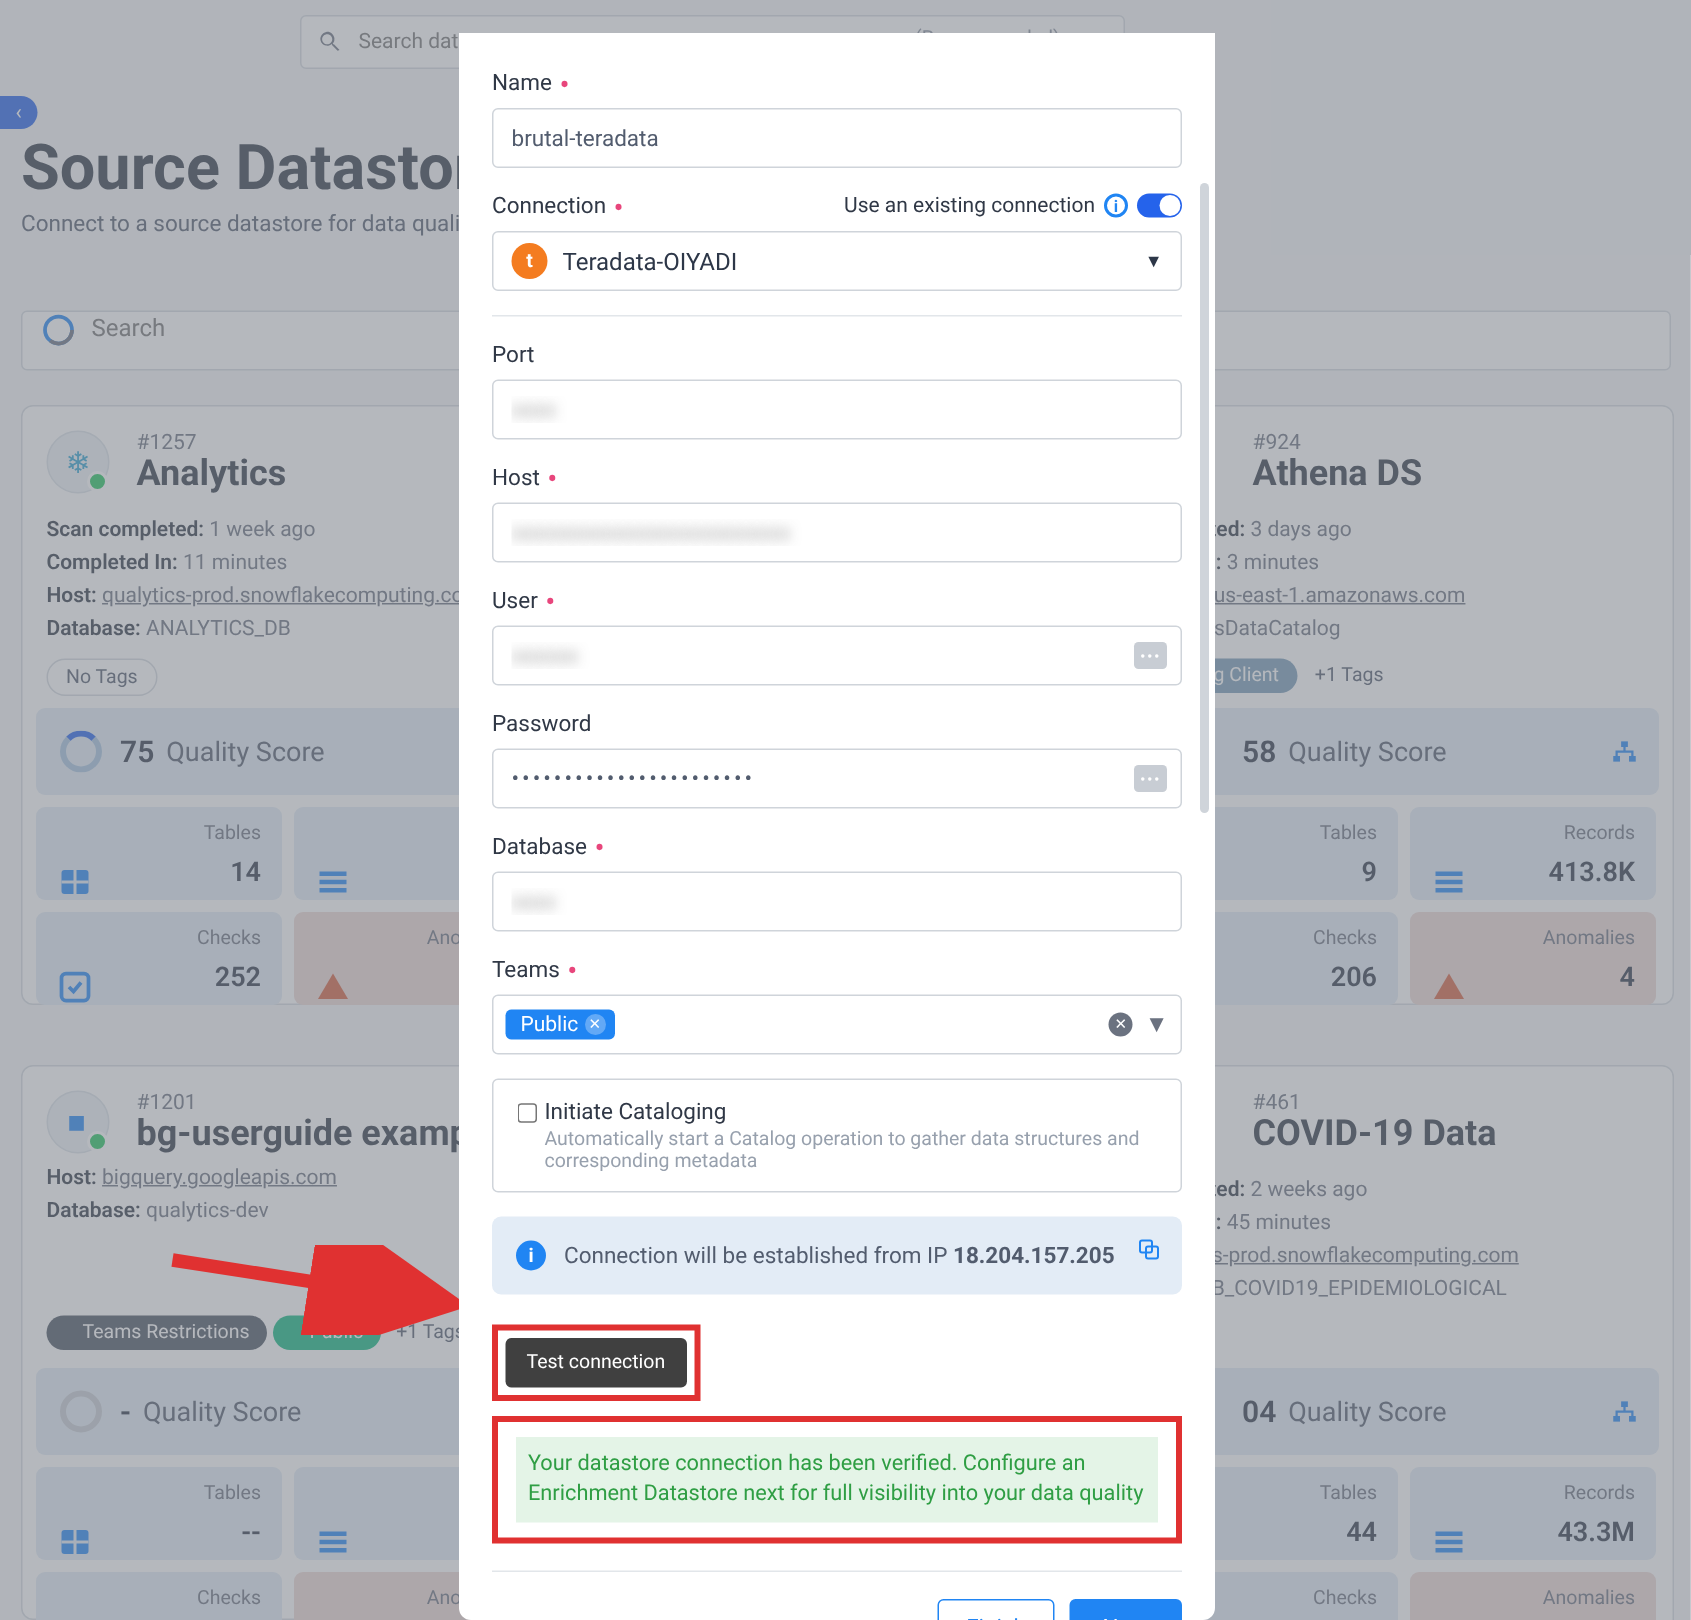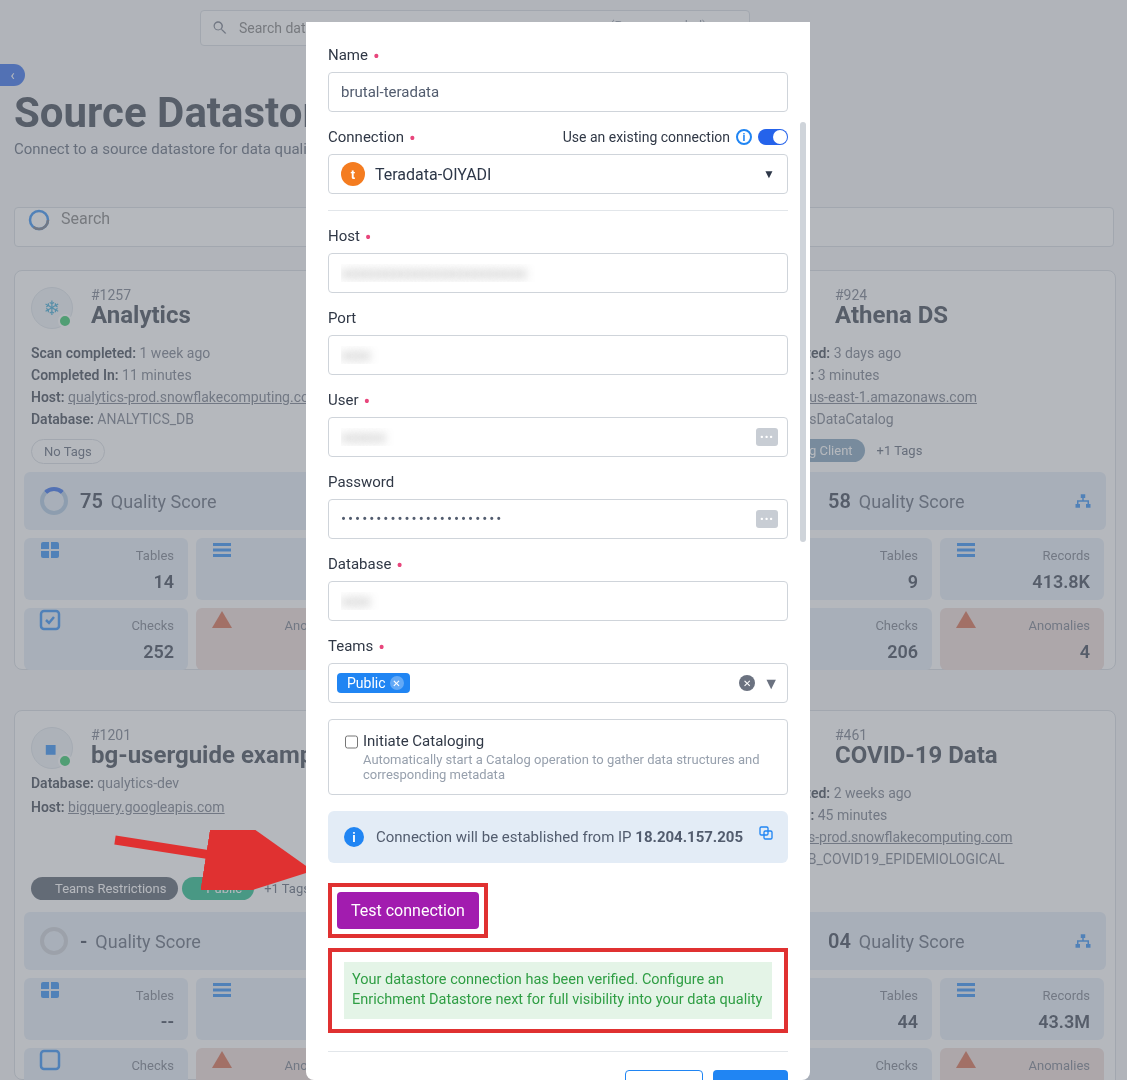--- a/index.html
+++ b/index.html
@@ -21,21 +21,21 @@
 .card-label b{color:#303846;font-weight:600}
 .card-link{color:#6b7280;text-decoration:underline}
 .tag-pill{display:inline-block;padding:4px 12px;border-radius:14px;font-size:13px;border:1px solid #d5dae0;color:#525c6e;margin-top:12px}
 .tag-blue{background:#789cb8;color:#fff;border:none}
 .tag-green{background:#10b981;color:#fff;border:none;padding-left:24px;position:relative}
 .tag-dark{background:#4b5563;color:#fff;border:none;padding-left:24px;position:relative}
 .qs-row{position:absolute;height:58px;background:#e3ecf6;border-radius:6px;display:flex;align-items:center;padding:0 16px}
 .qs-circle{width:28px;height:28px;border:4px solid #a7c4e0;border-top-color:#2563eb;border-radius:50%;margin-right:12px}
 .qs-num{font-size:20px;font-weight:600;margin-right:8px}
 .qs-text{font-size:18px;color:#525c6e}
-.statbox{position:absolute;height:62px;background:#e3ecf6;border-radius:6px;display:flex;align-items:flex-start;padding:0 14px}
+.statbox{position:absolute;height:62px;background:#e3ecf6;border-radius:6px;display:flex;align-items:flex-end;padding:0 14px}
 .statbox.red{background:#edd9d6}
 .statbox svg{width:24px;height:24px}
 .statbox .lbl{font-size:13px;color:#6b7280;text-align:right;position:absolute;right:14px;top:10px}
 .statbox .val{font-size:18px;font-weight:600;position:absolute;right:14px;bottom:8px}
 .overlay{position:absolute;inset:0;background:rgba(120,125,135,0.55)}
 .modal{position:absolute;top:22px;left:306px;width:504px;height:1058px;background:#fff;border-radius:0 0 8px 8px;padding:24px 22px;overflow:hidden}
 .modal::after{content:"";position:absolute;top:100px;right:4px;width:6px;height:420px;background:#cfd4da;border-radius:3px}
 .fld{margin-bottom:16px}
 .fld-lbl{font-size:15px;color:#303846;margin-bottom:8px;display:block}
 .req::after{content:" •";color:#e8467c;font-size:20px;line-height:8px;vertical-align:middle}
@@ -56,21 +56,21 @@
 .clear-btn{width:16px;height:16px;background:#6b7280;border-radius:50%;color:#fff;display:flex;align-items:center;justify-content:center;font-size:10px}
 .catbox{border:1px solid #cfd4da;border-radius:4px;padding:12px;display:flex;gap:2px}
 .catbox input{margin-top:2px;width:16px;height:16px}
 .catbox .ct{font-size:15px;color:#303846}
 .catbox .cd{font-size:13px;color:#97a0ad;margin-top:2px}
 .ipbox{background:#e3ecf6;border-radius:6px;padding:16px;display:flex;align-items:center;gap:12px;margin-bottom:20px;position:relative}
 .ipbox .i{width:20px;height:20px;background:#2085f3;border-radius:50%;color:#fff;display:flex;align-items:center;justify-content:center;font-size:13px;font-weight:bold}
 .ipbox .txt{font-size:15px;color:#525c6e}
 .ipbox .copy{position:absolute;right:14px;top:14px;color:#2085f3}
 .testbox{border:4px solid #e03131;display:inline-block;padding:5px;margin-bottom:10px}
-.testbtn{background:#a21caf;color:#fff;border:none;padding:9px 14px;font-size:16px;border-radius:4px;cursor:pointer}
+.testbtn{background:#404040;color:#fff;border:none;padding:9px 14px;font-size:13px;border-radius:4px;cursor:pointer}
 .okbox{border:4px solid #e03131;padding:10px 12px;margin-bottom:18px}
 .okinner{background:#e4f4e7;padding:8px;font-size:14.5px;color:#2f9e44;line-height:1.4}
 .footer-btns{border-top:1px solid #e2e6ea;padding-top:18px;display:flex;justify-content:flex-end;gap:10px}
 .btn-finish{background:#fff;border:1.5px solid #2085f3;color:#2085f3;padding:9px 18px;border-radius:4px;font-size:15px;cursor:pointer}
 .btn-next{background:#2085f3;border:none;color:#fff;padding:9px 22px;border-radius:4px;font-size:15px;cursor:pointer}
 .pw-eye{width:22px;height:18px;background:#c8cdd4;border-radius:3px;display:flex;align-items:center;justify-content:center;font-size:11px;color:#fff;letter-spacing:1px}
 .fld-inp-wrap{position:relative}
 .fld-inp-wrap .pw-eye{position:absolute;right:10px;top:11px}
 .arrow{position:absolute;top:830px;left:110px;width:200px;height:60px;pointer-events:none}
 .siteicon{width:18px;height:18px;fill:#2085f3}
@@ -196,22 +196,22 @@
 </div>
 
 <div class="card" style="top:710px;left:14px;width:358px;height:370px">
   <div class="ds-ico">
       <span style="color:#2085f3;transform:rotate(45deg);font-size:18px">◆</span>
     </div>
   <div style="margin-left:60px">
     <div class="card-id">#1201</div>
     <div class="card-title">bg-userguide example</div>
   </div>
+  <div class="card-label" style="margin-top:8px"><b>Host:</b> <span class="card-link">bigquery.googleapis.com</span></div>
   <div class="card-label"><b>Database:</b> <span>qualytics-dev</span></div>
-  <div class="card-label" style="margin-top:8px"><b>Host:</b> <span class="card-link">bigquery.googleapis.com</span></div>
   <div style="margin-top:50px">
     <span class="tag-pill tag-dark">Teams Restrictions</span>
     <span class="tag-pill tag-green">Public</span>
     <span style="margin-left:6px;font-size:13px;color:#525c6e">+1 Tags</span>
   </div>
 </div>
 <div class="qs-row" style="top:912px;left:24px;width:338px">
   <div style="width:28px;height:28px;border:4px solid #c8cdd4;border-radius:50%;margin-right:12px"></div>
   <span class="qs-num">-</span>
   <span class="qs-text">Quality Score</span>
@@ -314,26 +314,26 @@
       </span>
     </div>
     <div class="select-row">
       <span class="orange-ico">t</span>
       <span>Teradata-OIYADI</span>
       <span class="caret">▼</span>
     </div>
   </div>
   <hr style="border:none;border-top:1px solid #e2e6ea;margin:16px 0">
   <div class="fld">
+    <span class="fld-lbl">Port</span>
+    <input class="fld-inp blur" value="xxxx" style="">
+  </div>
+  <div class="fld">
     <span class="fld-lbl req">Host</span>
     <input class="fld-inp blur" value="xxxxxxxxxxxxxxxxxxxxxxxxx" style="">
-  </div>
-  <div class="fld">
-    <span class="fld-lbl">Port</span>
-    <input class="fld-inp blur" value="xxxx" style="">
   </div>
   <div class="fld">
     <span class="fld-lbl req">User</span>
     <div class="fld-inp-wrap">
       <input class="fld-inp blur" value="xxxxxx" style="">
       <span class="pw-eye">•••</span>
     </div>
   </div>
   <div class="fld">
     <span class="fld-lbl">Password</span>

